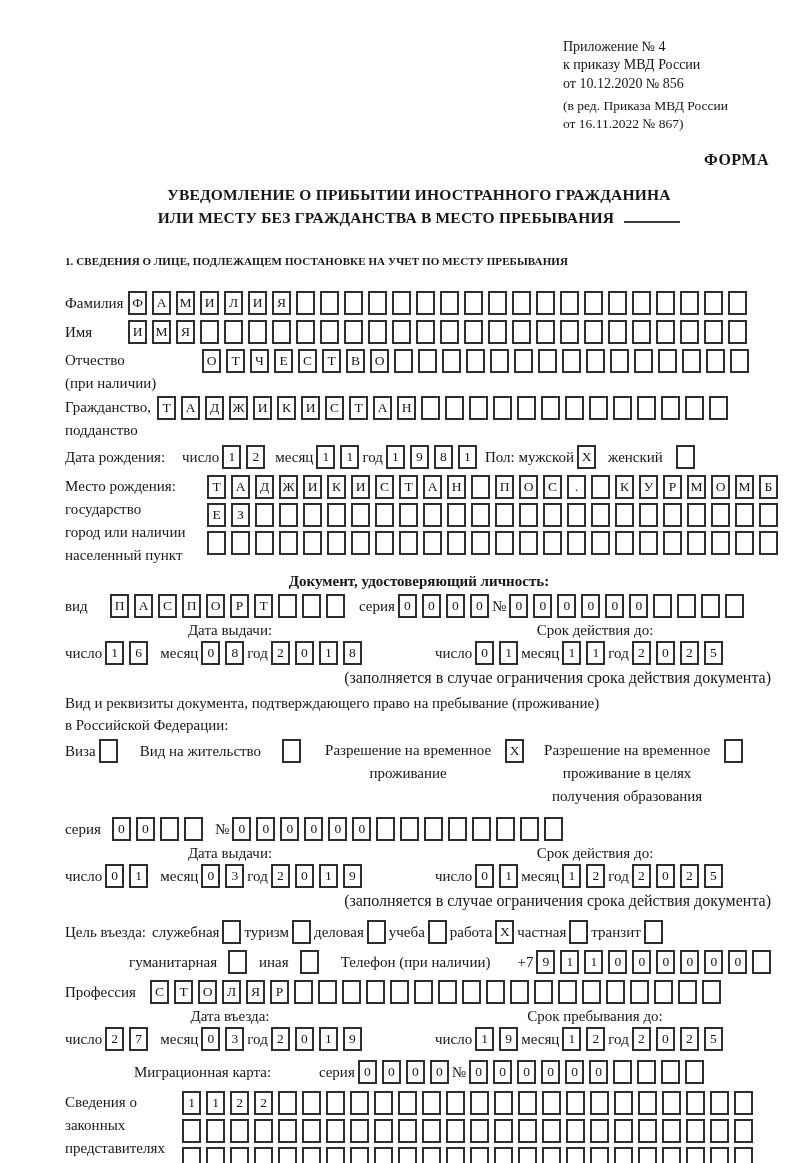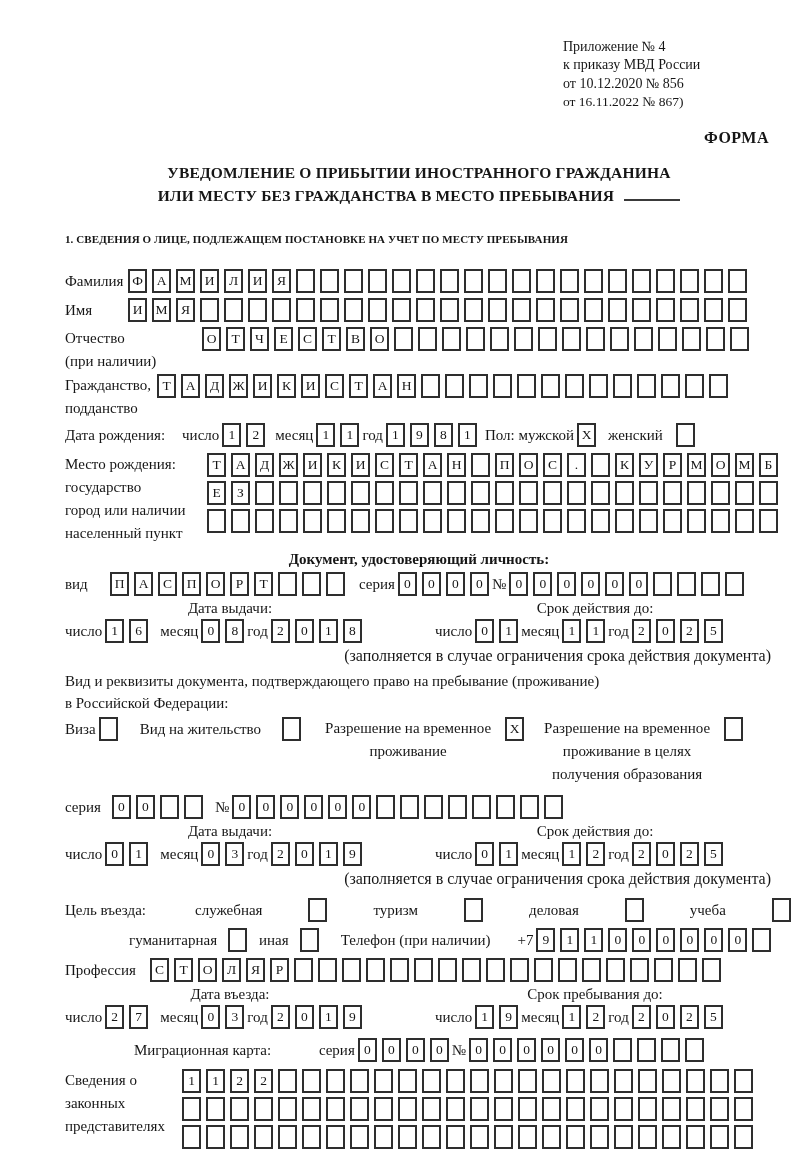--- a/index.html
+++ b/index.html
@@ -44,20 +44,21 @@
 </style>
 </head>
 <body>
 
 <div class="page">
 
   <div class="hdr">
     <div>Приложение № 4</div>
     <div>к приказу МВД России</div>
     <div>от 10.12.2020 № 856</div>
+    <div class="amend amend-first">(в ред. Приказа МВД России</div>
     <div class="amend">от 16.11.2022 № 867)</div>
   </div>
 
   <div class="forma">ФОРМА</div>
 
   <div class="title">
     <div>УВЕДОМЛЕНИЕ О ПРИБЫТИИ ИНОСТРАННОГО ГРАЖДАНИНА</div>
     <div><span>ИЛИ МЕСТУ БЕЗ ГРАЖДАНСТВА В МЕСТО ПРЕБЫВАНИЯ</span><span class="blankline"></span></div>
   </div>
 
@@ -489,21 +490,21 @@
       <div class="boxes">
           <span class="cbox">2</span>
           <span class="cbox">0</span>
           <span class="cbox">2</span>
           <span class="cbox">5</span>
         </div>
     </div>
   </div>
   <div class="note-r">(заполняется в случае ограничения срока действия документа)</div>
 
-  <div class="row" style="margin-top:10px;gap:43px;">
+  <div class="row" style="margin-top:10px;">
     <span class="dl" style="margin-left:0;">Цель въезда:</span>
     <span class="dl">служебная</span>
     <div class="boxes chk">
         <span class="cbox"></span>
       </div>
     <span class="dl">туризм</span>
     <div class="boxes chk">
         <span class="cbox"></span>
       </div>
     <span class="dl">деловая</span>

